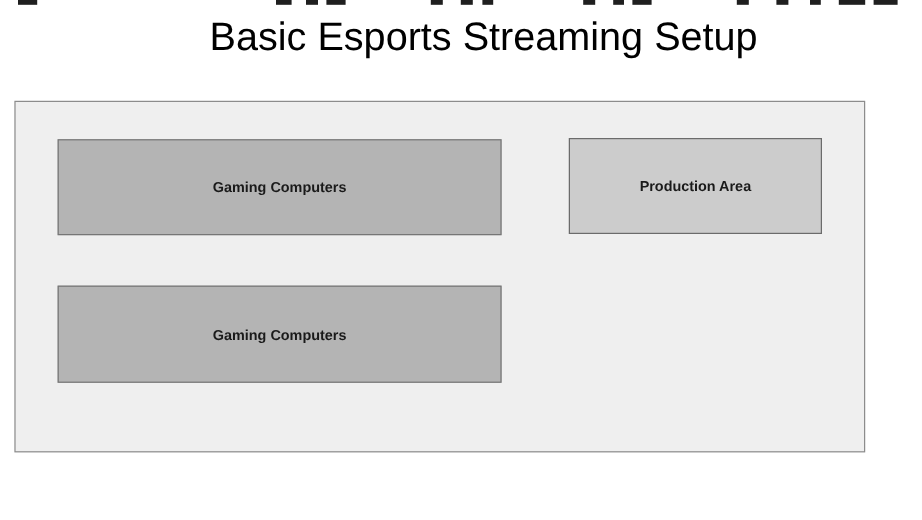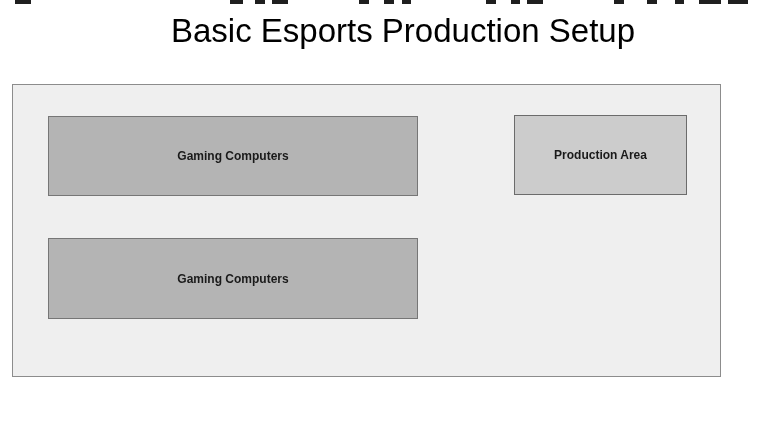--- a/index.html
+++ b/index.html
@@ -60,25 +60,24 @@
     left: 48px;
     top: 116px;
     width: 370px;
     height: 80px;
     background: var(--gaming_fill, #b4b4b4);
     border: 1px solid var(--gaming_border, #767676);
   }
   #node-production-area {
     left: 474px;
     top: 115px;
-    width: 173px;
+    width: 211px;
     height: 80px;
     background: var(--production_fill, #cccccc);
     border: 1px solid var(--production_border, #6b6b6b);
-    margin-left: 40px;
   }
   #node-gaming-computers-2 {
     left: 48px;
     top: 238px;
     width: 370px;
     height: 81px;
     background: var(--gaming_fill, #b4b4b4);
     border: 1px solid var(--gaming_border, #767676);
   }
 </style>
@@ -98,21 +97,21 @@
       <div class="dash" style="left: 486px; width: 10px;"></div>
       <div class="dash" style="left: 511px; width: 9px;"></div>
       <div class="dash" style="left: 527px; width: 16px;"></div>
       <div class="dash" style="left: 614px; width: 10px;"></div>
       <div class="dash" style="left: 647px; width: 10px;"></div>
       <div class="dash" style="left: 675px; width: 9px;"></div>
       <div class="dash" style="left: 699px; width: 22px;"></div>
       <div class="dash" style="left: 728px; width: 20px;"></div>
     </div>
 
-  <div id="diagram-title">Basic Esports Production Setup</div>
+  <div id="diagram-title">Basic Esports Streaming Setup</div>
 
   <div id="outer-container"></div>
 
   <div class="node" id="node-gaming-computers-1">
     <span class="node-label">Gaming Computers</span>
   </div>
 
   <div class="node" id="node-production-area">
     <span class="node-label">Production Area</span>
   </div>

